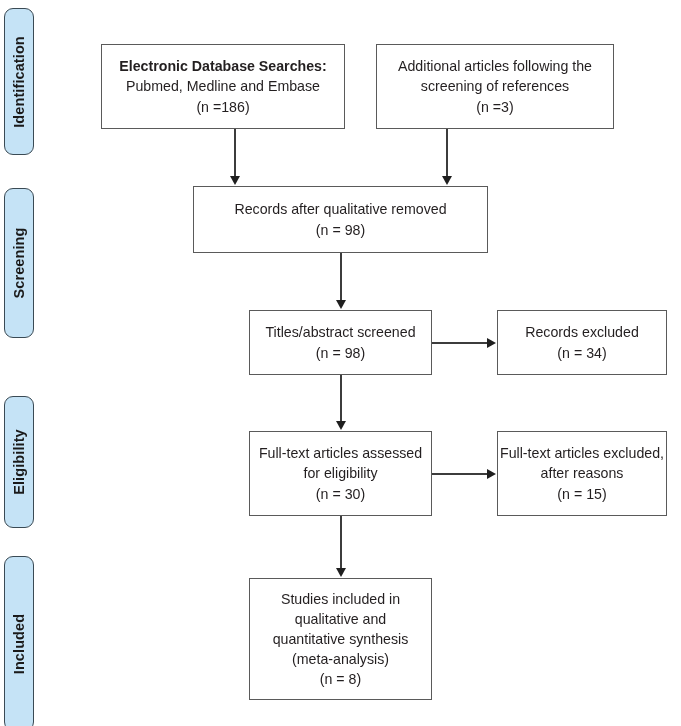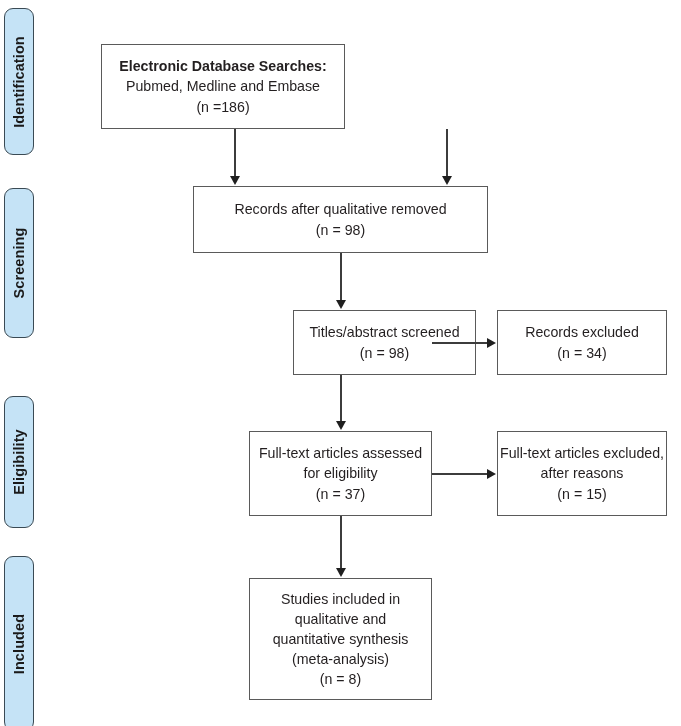--- a/index.html
+++ b/index.html
@@ -109,55 +109,60 @@
   <div class="phase" style="top:556px; height:175px;">
     <span class="phase-text">Included</span>
   </div>
 
   <div class="box" style="left:101px; top:44px; width:244px; height:85px;">
     <span class="line bold">Electronic Database Searches:</span>
     <span class="line">Pubmed, Medline and Embase</span>
     <span class="line">(n =186)</span>
   </div>
 
+  <div class="box" style="left:376px; top:44px; width:238px; height:85px;">
+    <span class="line">Additional articles following the</span>
+    <span class="line">screening of references</span>
+    <span class="line">(n =3)</span>
+  </div>
 
   <div class="vline" style="left:234px; top:129px; height:48px;"></div>
   <div class="arrow-down" style="left:229.5px; top:176px;"></div>
 
   <div class="vline" style="left:446px; top:129px; height:48px;"></div>
   <div class="arrow-down" style="left:441.5px; top:176px;"></div>
 
   <div class="box" style="left:193px; top:186px; width:295px; height:67px;">
     <span class="line">Records after qualitative removed</span>
     <span class="line">(n = 98)</span>
   </div>
 
   <div class="vline" style="left:340px; top:253px; height:48px;"></div>
   <div class="arrow-down" style="left:335.5px; top:300px;"></div>
 
-  <div class="box" style="left:249px; top:310px; width:183px; height:65px;margin-left:44px;">
+  <div class="box" style="left:249px; top:310px; width:183px; height:65px;">
     <span class="line">Titles/abstract screened</span>
     <span class="line">(n = 98)</span>
   </div>
 
   <div class="hline" style="left:432px; top:342px; width:56px;"></div>
   <div class="arrow-right" style="left:487px; top:337.5px;"></div>
 
   <div class="box" style="left:497px; top:310px; width:170px; height:65px;justify-content:center;">
     <span class="line">Records excluded</span>
     <span class="line">(n = 34)</span>
   </div>
 
   <div class="vline" style="left:340px; top:375px; height:47px;"></div>
   <div class="arrow-down" style="left:335.5px; top:421px;"></div>
 
   <div class="box" style="left:249px; top:431px; width:183px; height:85px;">
     <span class="line">Full-text articles assessed</span>
     <span class="line">for eligibility</span>
-    <span class="line">(n = 37)</span>
+    <span class="line">(n = 30)</span>
   </div>
 
   <div class="hline" style="left:432px; top:473px; width:56px;"></div>
   <div class="arrow-right" style="left:487px; top:468.5px;"></div>
 
   <div class="box" style="left:497px; top:431px; width:170px; height:85px;">
     <span class="line">Full-text articles excluded,</span>
     <span class="line">after reasons</span>
     <span class="line">(n = 15)</span>
   </div>

